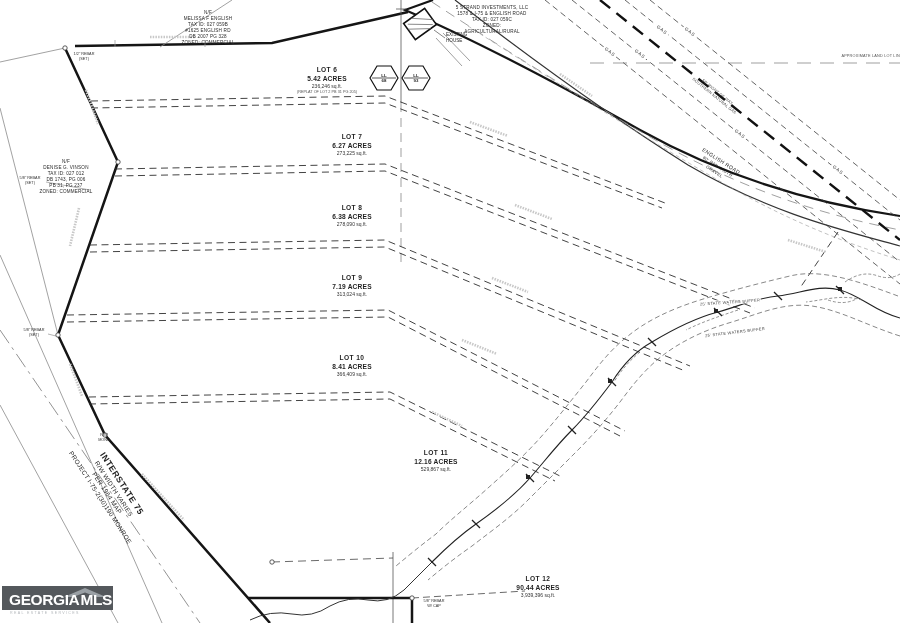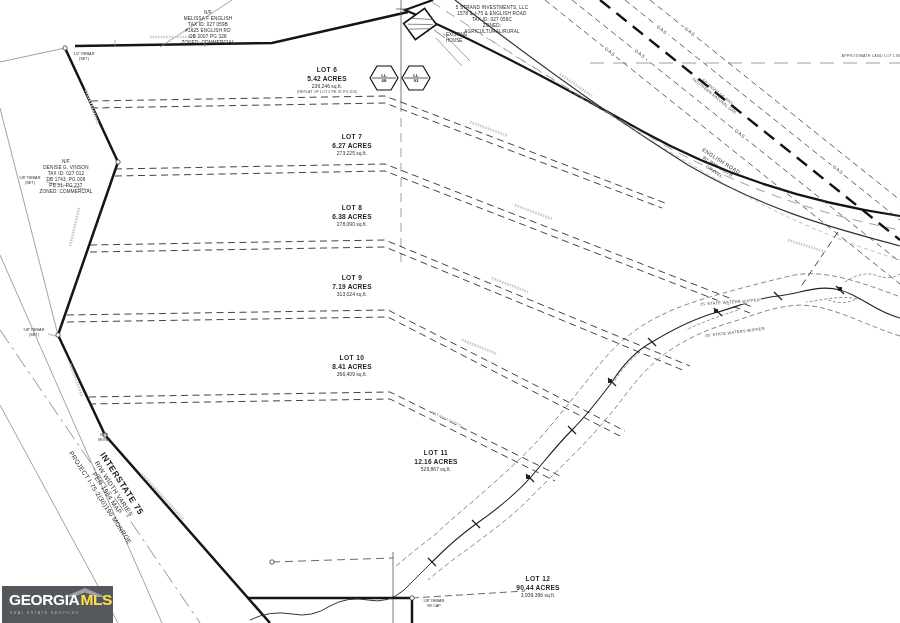--- a/index.html
+++ b/index.html
@@ -19,24 +19,24 @@
   .i2{font-size:6.4px;margin-top:1px;letter-spacing:.3px;}
   .e1{font-size:5.2px;letter-spacing:.4px;}
   .e2{font-size:4.3px;margin-top:1px;letter-spacing:.3px;}
   .gas{font-size:4.6px;letter-spacing:.9px;color:#333;background:#fff;padding:0 2px;}
   .sng{font-size:4px;line-height:1.3;letter-spacing:.2px;color:#444;text-align:center;}
   .buf{font-size:4px;letter-spacing:.3px;color:#444;background:#fff;padding:0 1px;}
   .lll{font-size:3.8px;letter-spacing:.2px;color:#555;background:#fff;padding:0 1px;}
   .mk{font-size:3.8px;line-height:1.25;text-align:center;color:#333;}
   .house-lbl{font-size:4.6px;line-height:1.3;color:#2a2a2a;}
   
-  .logo{position:absolute;left:2px;top:586px;width:111px;height:37px;background:#54585c;}
+  .logo{position:absolute;left:2px;top:586px;width:111px;height:24px;background:#54585c;}
   .logo-row{position:absolute;left:7px;top:5px;display:flex;align-items:baseline;}
   .logo-georgia{color:#fff;font-weight:700;font-size:15.5px;letter-spacing:-.4px;}
-  .logo-mls{color:#fde047;font-weight:700;font-size:15.5px;letter-spacing:-.4px;margin-left:1px;}
+  .logo-mls{color:#ffffff;font-weight:700;font-size:15.5px;letter-spacing:-.4px;margin-left:1px;}
   .logo-roof{position:absolute;left:62px;top:2px;}
   .logo-tag{position:absolute;left:8px;top:25px;font-size:3.6px;letter-spacing:1.35px;color:#b4b8bc;}
 </style>
 </head>
 <body>
 
 <div class="plat">
 
   <svg class="lines" viewBox="0 0 900 623">
 

